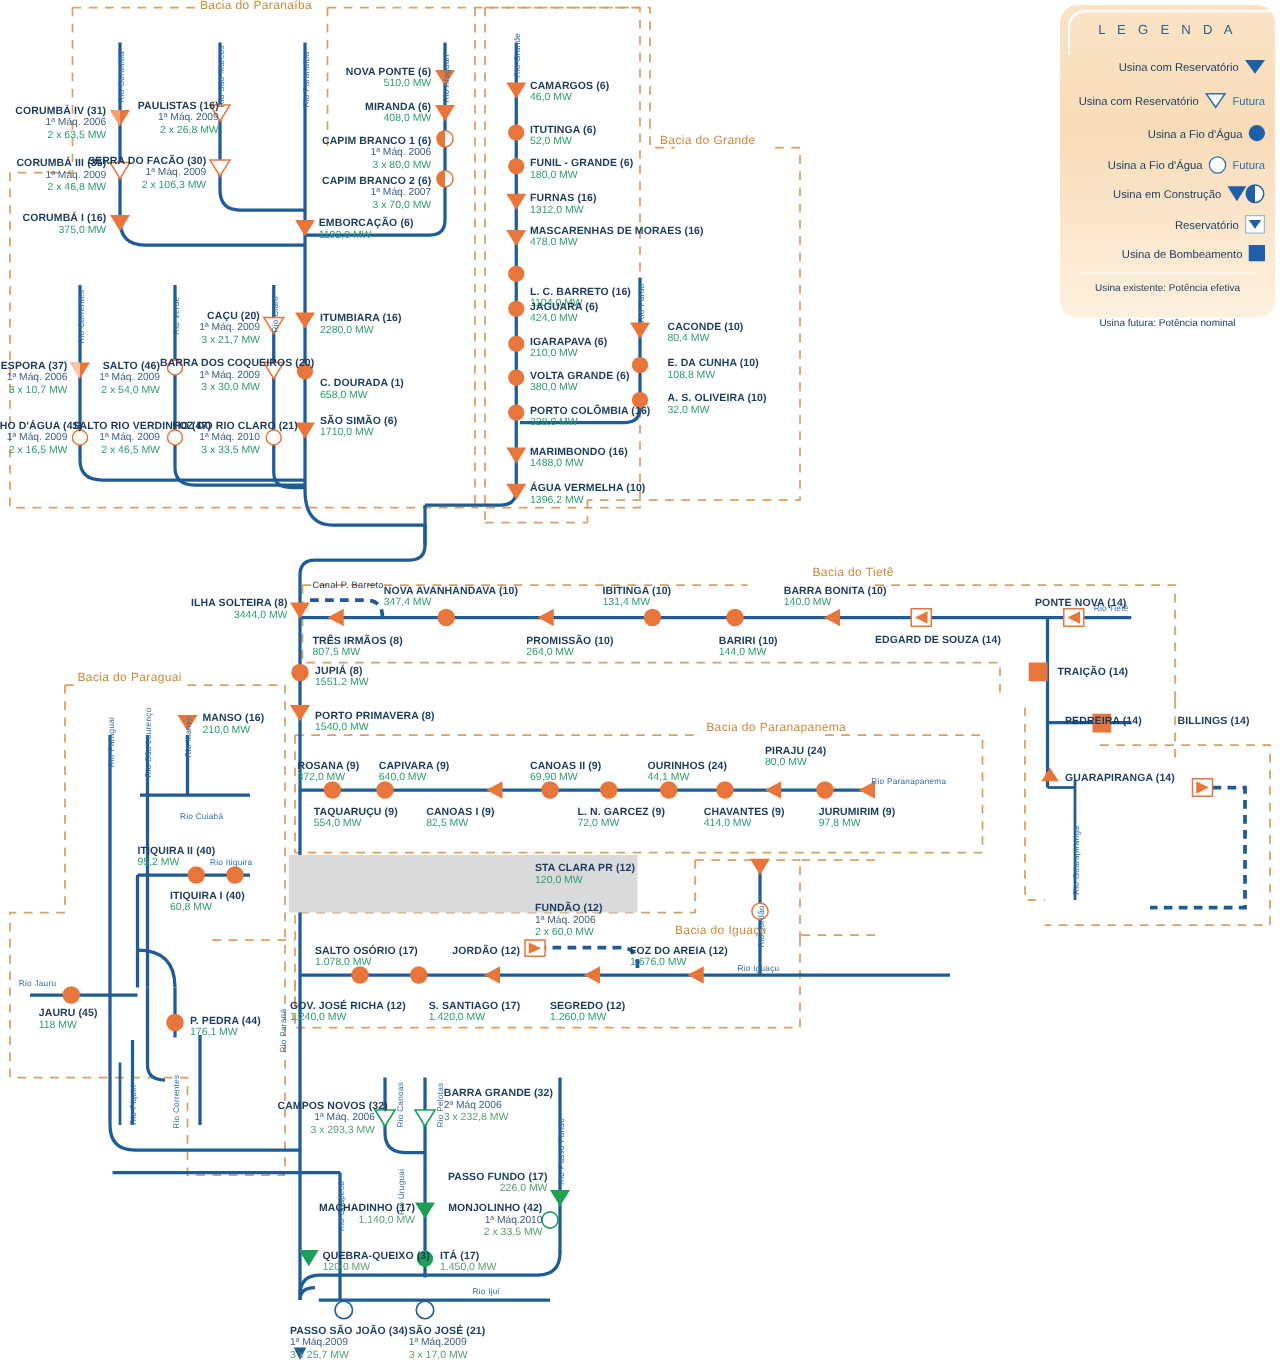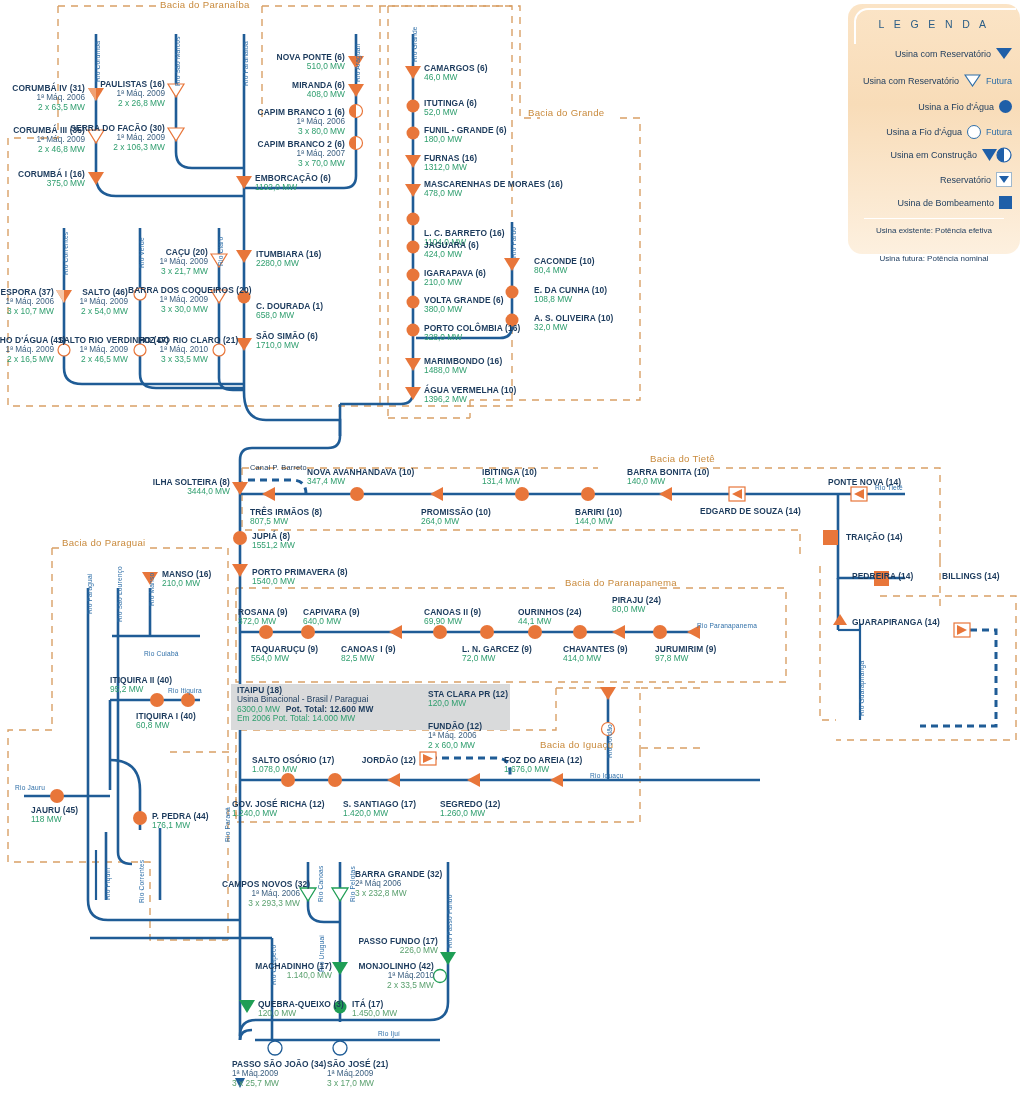--- a/index.html
+++ b/index.html
@@ -391,21 +391,21 @@
   <div class="lbl right" style="left:-10px;top:126px;width:95px;">
     <div class="nm">CORUMBÁ III (35)</div>
     <div class="sub">1ª Máq. 2009</div>
     <div class="pw">2 x 46,8 MW</div>
   </div>
   <div class="lbl right" style="left:-10px;top:170px;width:95px;">
     <div class="nm">CORUMBÁ I (16)</div>
     <div class="pw">375,0 MW</div>
   </div>
 
-  <div class="lbl right" style="left:75px;top:80px;width:90px;">
+  <div class="lbl right" style="left:85px;top:80px;width:90px;">
     <div class="nm">PAULISTAS (16)</div>
     <div class="sub">1ª Máq. 2009</div>
     <div class="pw">2 x 26,8 MW</div>
   </div>
   <div class="lbl right" style="left:70px;top:124px;width:95px;">
     <div class="nm">SERRA DO FACÃO (30)</div>
     <div class="sub">1ª Máq. 2009</div>
     <div class="pw">2 x 106,3 MW</div>
   </div>
 
@@ -653,29 +653,20 @@
   <div class="lbl" style="left:31px;top:806px;">
     <div class="nm">JAURU (45)</div>
     <div class="pw">118 MW</div>
   </div>
   <div class="lbl" style="left:152px;top:812px;">
     <div class="nm">P. PEDRA (44)</div>
     <div class="pw">176,1 MW</div>
   </div>
 
   <div id="itaipubox"></div>
-  <div class="lbl" style="left:237px;top:686px;">
-    <div class="nm">ITAIPU (18)</div>
-    <div class="itxt2">Usina Binacional - Brasil / Paraguai</div>
-    <div style="display:flex;gap:6px;">
-      <span class="pw">6300,0 MW</span>
-      <span class="nm">Pot. Total: 12.600 MW</span>
-    </div>
-    <div class="pw">Em 2006 Pot. Total: 14.000 MW</div>
-  </div>
 
   <div class="lbl" style="left:428px;top:690px;">
     <div class="nm">STA CLARA PR (12)</div>
     <div class="pw">120,0 MW</div>
   </div>
   <div class="lbl" style="left:428px;top:722px;">
     <div class="nm">FUNDÃO (12)</div>
     <div class="sub">1ª Máq. 2006</div>
     <div class="pw">2 x 60,0 MW</div>
   </div>

